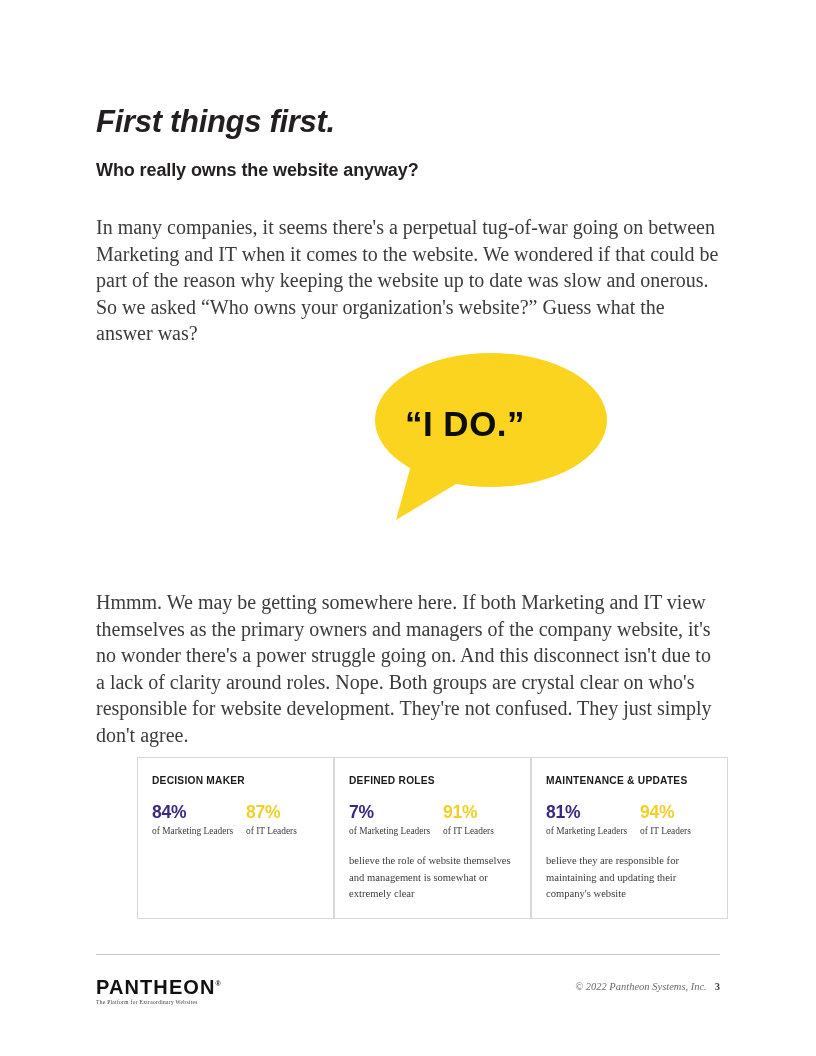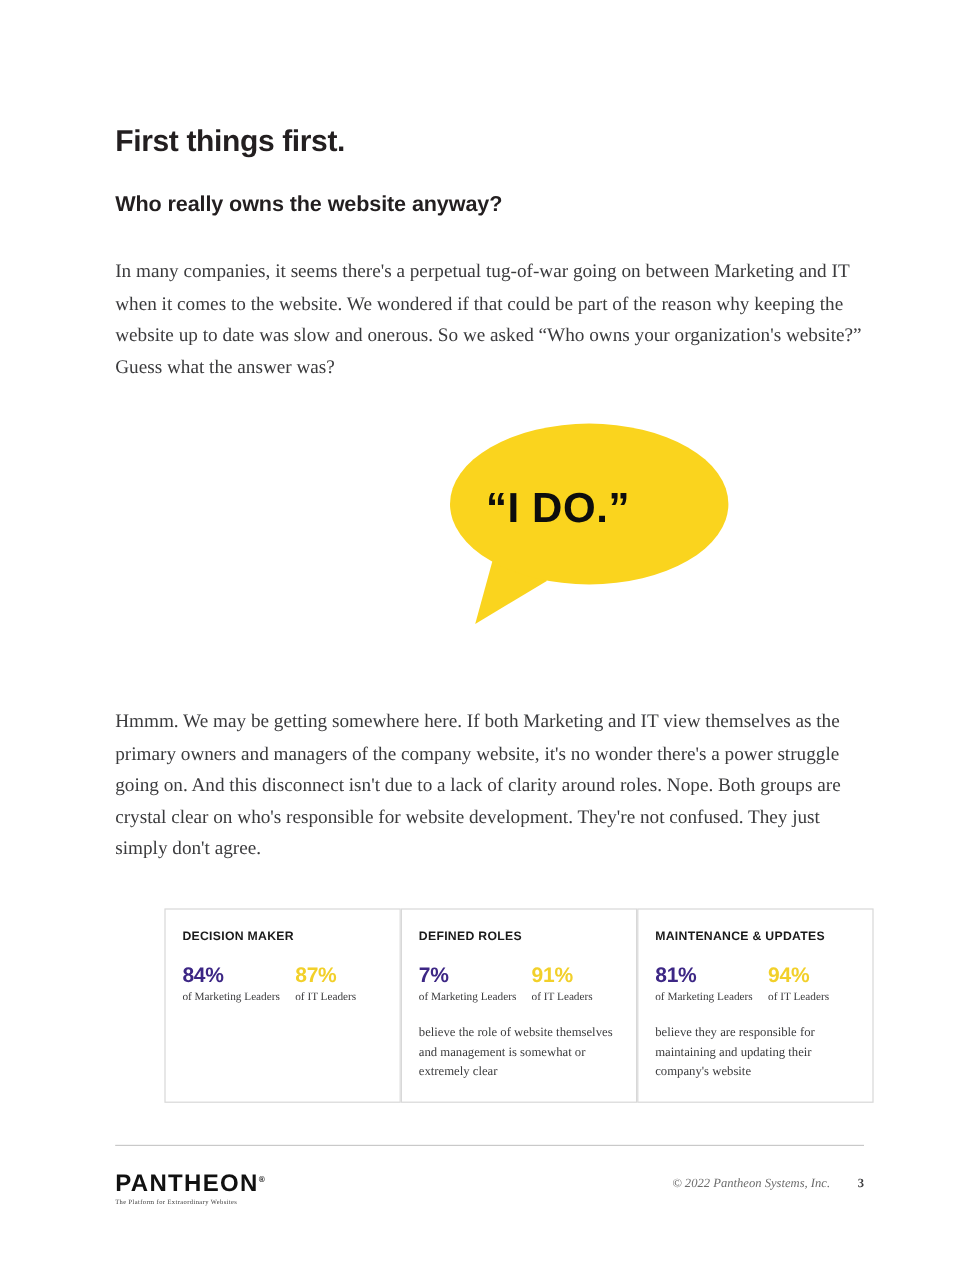--- a/index.html
+++ b/index.html
@@ -25,46 +25,47 @@
   .content {
     position: absolute;
     left: 96px;
     top: 0;
     width: 624px;
   }
 
   
   .page-title {
     font-family: "Liberation Sans", sans-serif;
-    font-size: 25px;
+    font-size: 31px;
     font-weight: bold;
     color: #231f20;
     letter-spacing: -0.3px;
     margin: 0;
     position: absolute;
     top: 105px;
     left: 0;
     line-height: 1.1;
+    font-style: italic;
   }
   .sub-heading {
     font-family: "Liberation Sans", sans-serif;
     font-size: 18px;
     font-weight: bold;
     color: #231f20;
     letter-spacing: -0.1px;
     margin: 0;
     position: absolute;
     top: 160px;
     left: 0;
   }
 
   
   .body-para {
     font-family: "Liberation Serif", serif;
-    font-size: 16px;
+    font-size: 20px;
     color: #3b3b3d;
     line-height: 26.5px;
     margin: 0;
     position: absolute;
     left: 0;
     width: 628px;
     text-align: left;
   }
   #para-intro { top: 214px; }
   #para-after { top: 589px; width: 625px; }
@@ -207,21 +208,21 @@
     display: block;
     margin-top: 2px;
     white-space: nowrap;
   }
   .footer-right {
     position: absolute;
     right: 0;
     top: 11px;
     display: flex;
     align-items: baseline;
-    gap: 23px;
+    gap: 8px;
   }
   .copyright {
     font-family: "Liberation Serif", serif;
     font-style: italic;
     font-size: 10.5px;
     color: #6b6b6b;
     white-space: nowrap;
   }
   .page-num {
     font-family: "Liberation Serif", serif;

